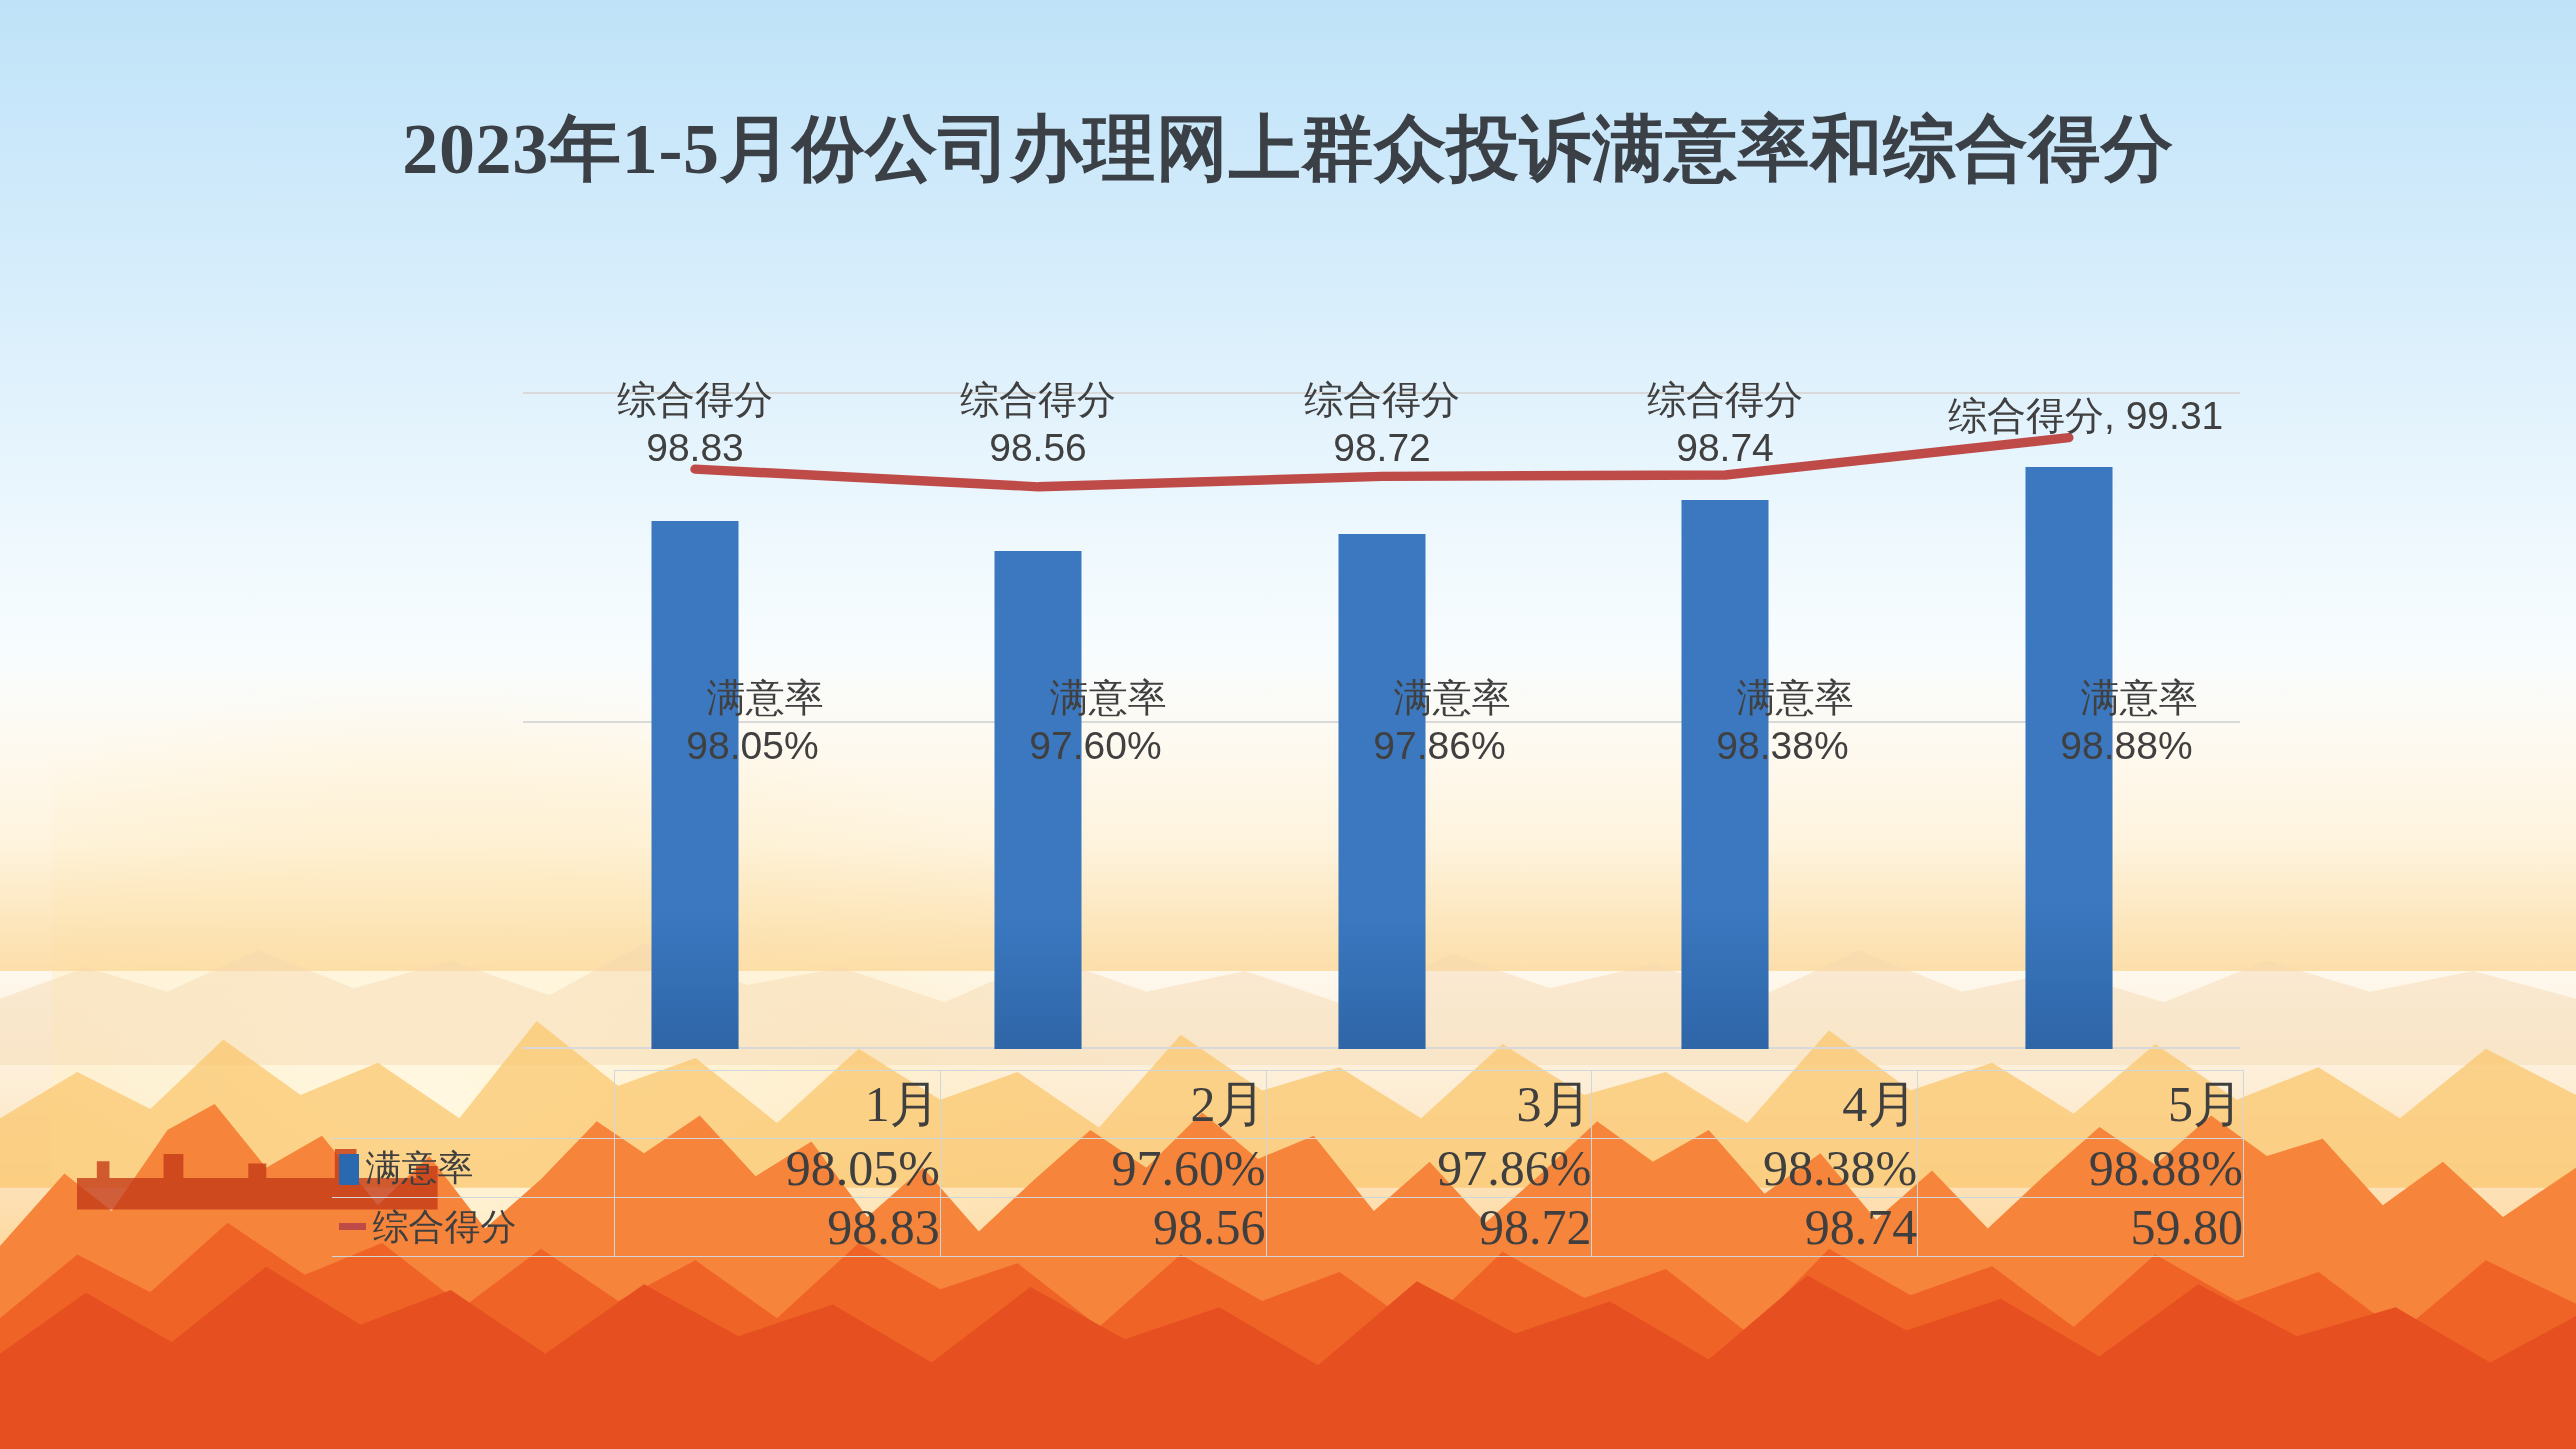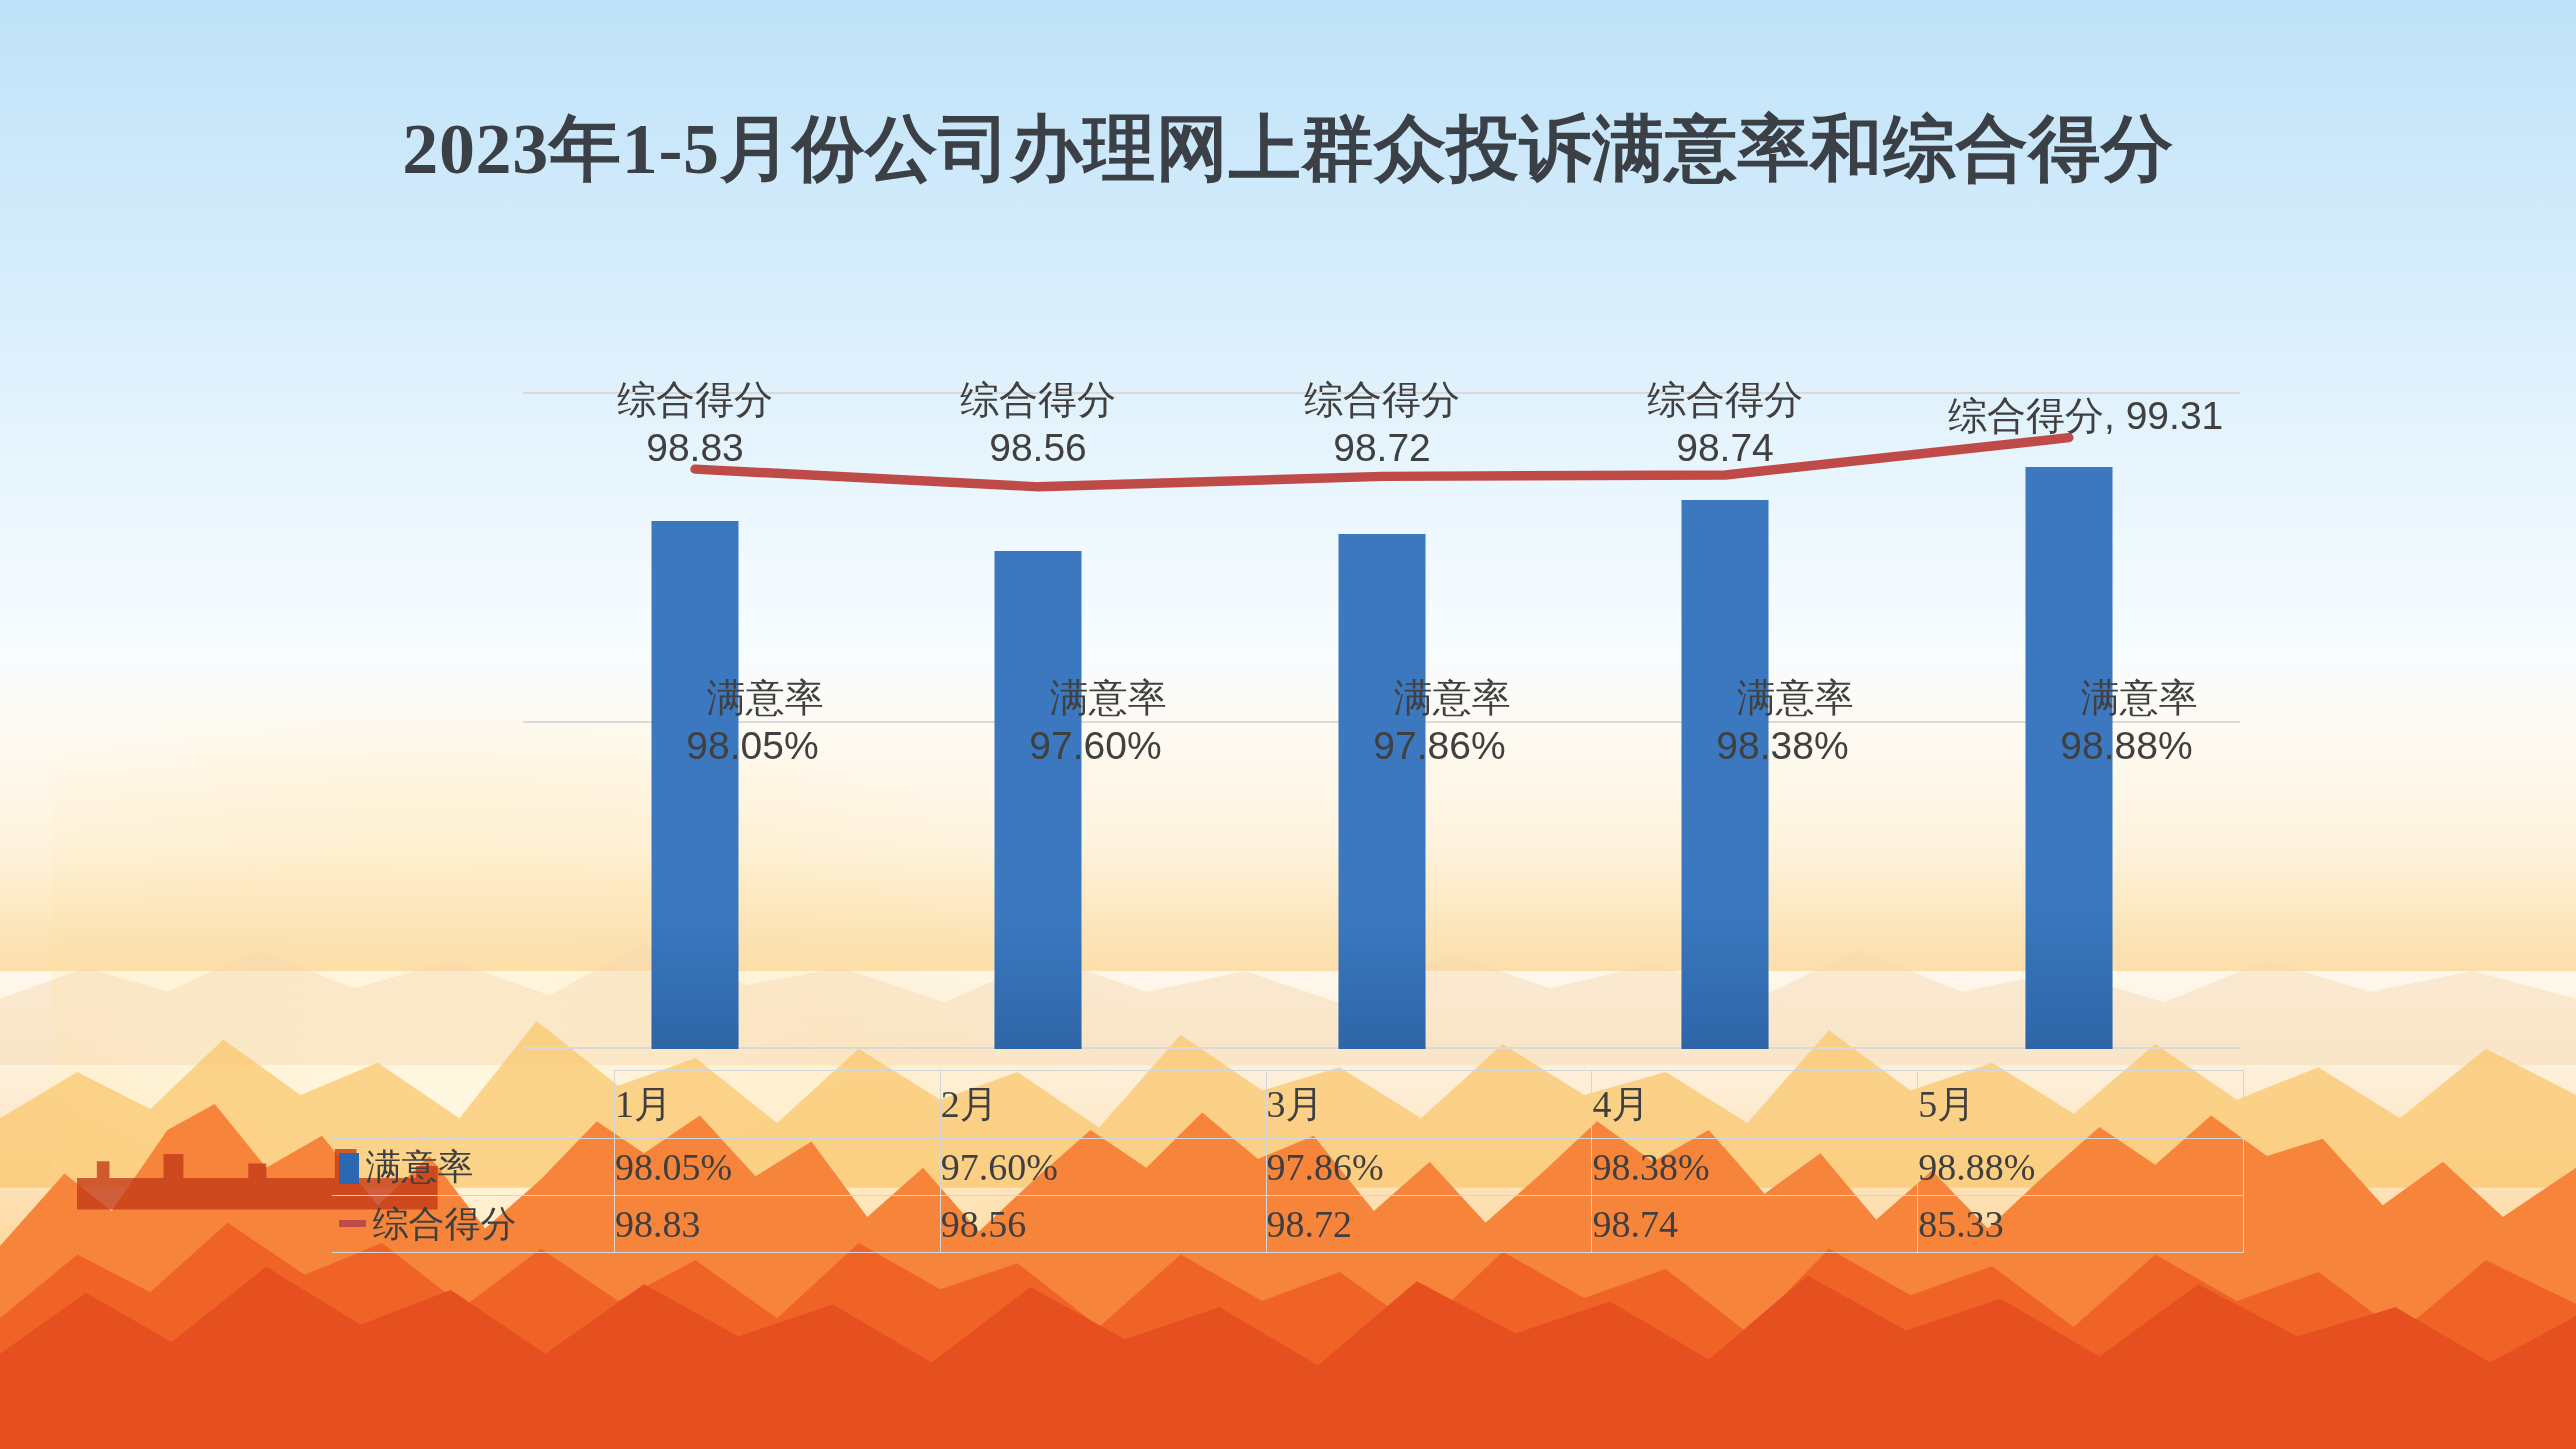--- a/index.html
+++ b/index.html
@@ -72,21 +72,21 @@
   }
 
   
   #table{
     position:absolute;left:332px;top:1070px;width:1912px;
     border-collapse:collapse;
     font-family:"Liberation Serif","DejaVu Serif",serif;
     color:#3f3f3f;
   }
   #table td{
-    border:1.3px solid #cfd6dc;text-align:left;font-size:38px;padding:0;
+    border:1.3px solid #cfd6dc;text-align:right;font-size:50px;padding:0;
     height:56px;vertical-align:middle;
   }
   #table td.hdrcorner{border:0;background:transparent;}
   #table td.legend{
     text-align:left;padding-left:6.7px;border-left:0;white-space:nowrap;
     font-family:"Liberation Sans","DejaVu Sans",sans-serif;font-size:36px;
   }
   #table tr.hdr td{height:67px;}
   .sw-box{display:inline-block;width:20px;height:31px;background:#2a69b0;
           vertical-align:middle;margin-right:6.7px;}
@@ -209,18 +209,18 @@
           <td>97.86%</td>
           <td>98.38%</td>
           <td>98.88%</td>
         </tr>
         <tr>
           <td class="legend"><span class="sw-line" style="background: rgb(191, 75, 72);"></span><span>综合得分</span></td>
           <td>98.83</td>
           <td>98.56</td>
           <td>98.72</td>
           <td>98.74</td>
-          <td>85.33</td>
+          <td>59.80</td>
         </tr>
       </tbody>
   </table>
 </div>
 
 
 </body></html>

